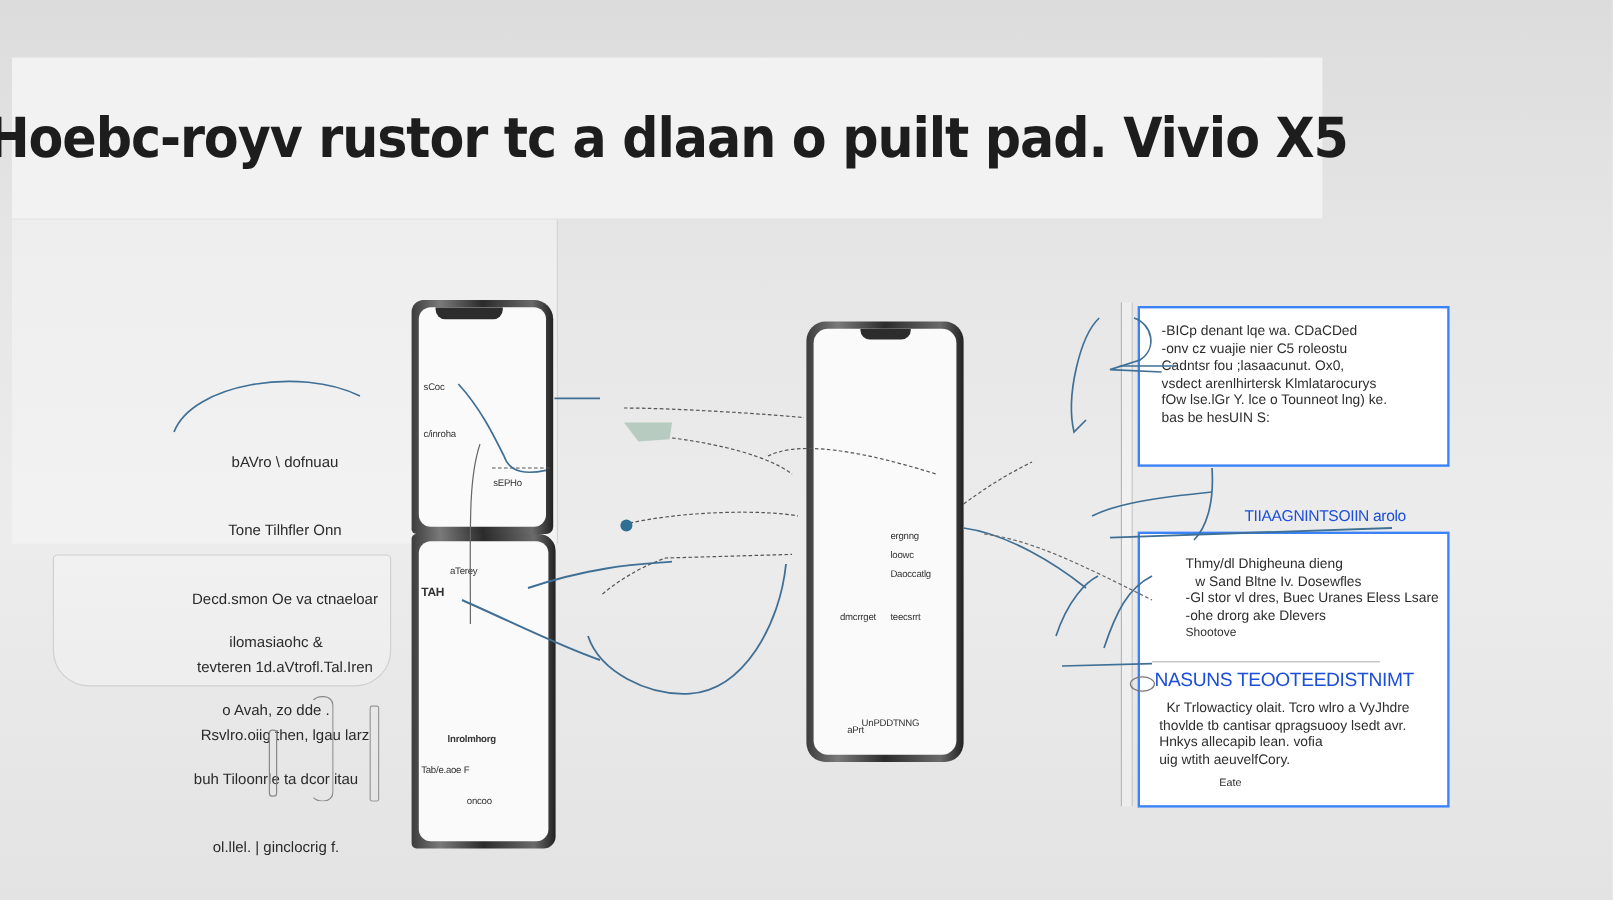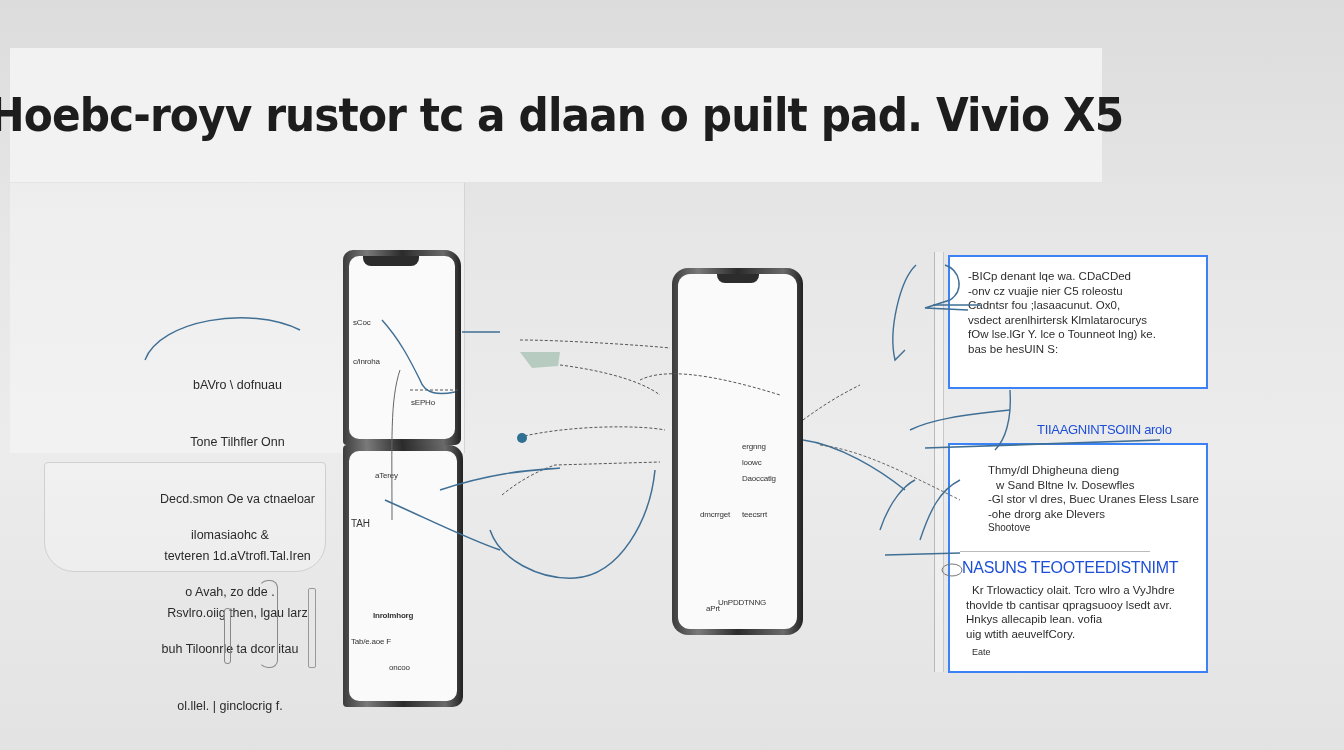--- a/index.html
+++ b/index.html
@@ -90,21 +90,21 @@
     <div class="notch" style="left:40%;"></div>
     <span class="screen-text" style="left:4px; top:62px;">sCoc</span>
     <span class="screen-text" style="left:4px; top:101px;">c/inroha</span>
     <span class="screen-text" style="left:62px; top:142px;">sEPHo</span>
   </div>
 </div>
 
 <div class="phone" style="left:343px; top:445px; width:120px; height:262px; border-radius:4px 14px 10px 4px;">
   <div class="screen">
     <span class="screen-text" style="left:26px; top:20px;">aTerey</span>
-    <span class="screen-text" style="left:2px; top:38px; font-weight:normal; font-size:10px;margin-top:29px;">TAH</span>
+    <span class="screen-text" style="left:2px; top:38px; font-weight:bold; font-size:10px;">TAH</span>
     <span class="screen-text" style="left:24px; top:160px; font-weight:bold;">lnrolmhorg</span>
     <span class="screen-text" style="left:2px; top:186px;">Tab/e.aoe F</span>
     <span class="screen-text" style="left:40px; top:212px;">oncoo</span>
   </div>
 </div>
 
 <div class="phone" style="left:672px; top:268px; width:131px; height:367px; border-radius:16px;">
   <div class="screen" style="border-radius:12px;padding-left:27px;">
     <div class="notch" style="width:42px; height:9px;"></div>
     <span class="screen-text" style="left:64px; top:168px;">ergnng</span>
@@ -139,21 +139,21 @@
     <span class="line">-ohe drorg ake Dlevers</span>
     <span class="line" style="font-size:10px;">Shootove</span>
   </div>
   <div style="position:absolute; left:10px; top:106px; width:190px; height:1px; background:#bbb;"></div>
   <span class="card-heading" style="left:12px; top:114px; font-size:16px;">NASUNS TEOOTEEDISTNIMT</span>
   <div class="inner" style="left:16px; top:138px;">
     <span class="line" style="padding-left:6px;">Kr Trlowacticy olait. Tcro wlro a VyJhdre</span>
     <span class="line">thovlde tb cantisar qpragsuooy lsedt avr.</span>
     <span class="line">Hnkys allecapib lean. vofia</span>
     <span class="line">uig wtith aeuvelfCory.</span>
-    <span class="line" style="font-size:9px; padding-left:6px; margin-top:4px;">Eate</span>
+    <span class="line" style="font-size:9px; padding-left:6px; margin-top:4px;margin-left:44px;">Eate</span>
   </div>
 </div>
 
 <div style="position:absolute; left:224px; top:608px; width:7px; height:56px; border:1.5px solid #888; border-radius:3px;"></div>
 <div style="position:absolute; left:258px; top:580px; width:20px; height:88px; border:1.5px solid #888; border-radius:10px 8px 8px 10px; border-left-color:transparent;"></div>
 <div style="position:absolute; left:308px; top:588px; width:8px; height:80px; border:1.5px solid #999; border-radius:2px;"></div>
 
 <svg class="overlay" width="1344" height="750">
 
   <path d="M145 360 C 160 320, 250 305, 300 330" stroke="#3f6f95" stroke-width="1.4" fill="none"></path>

